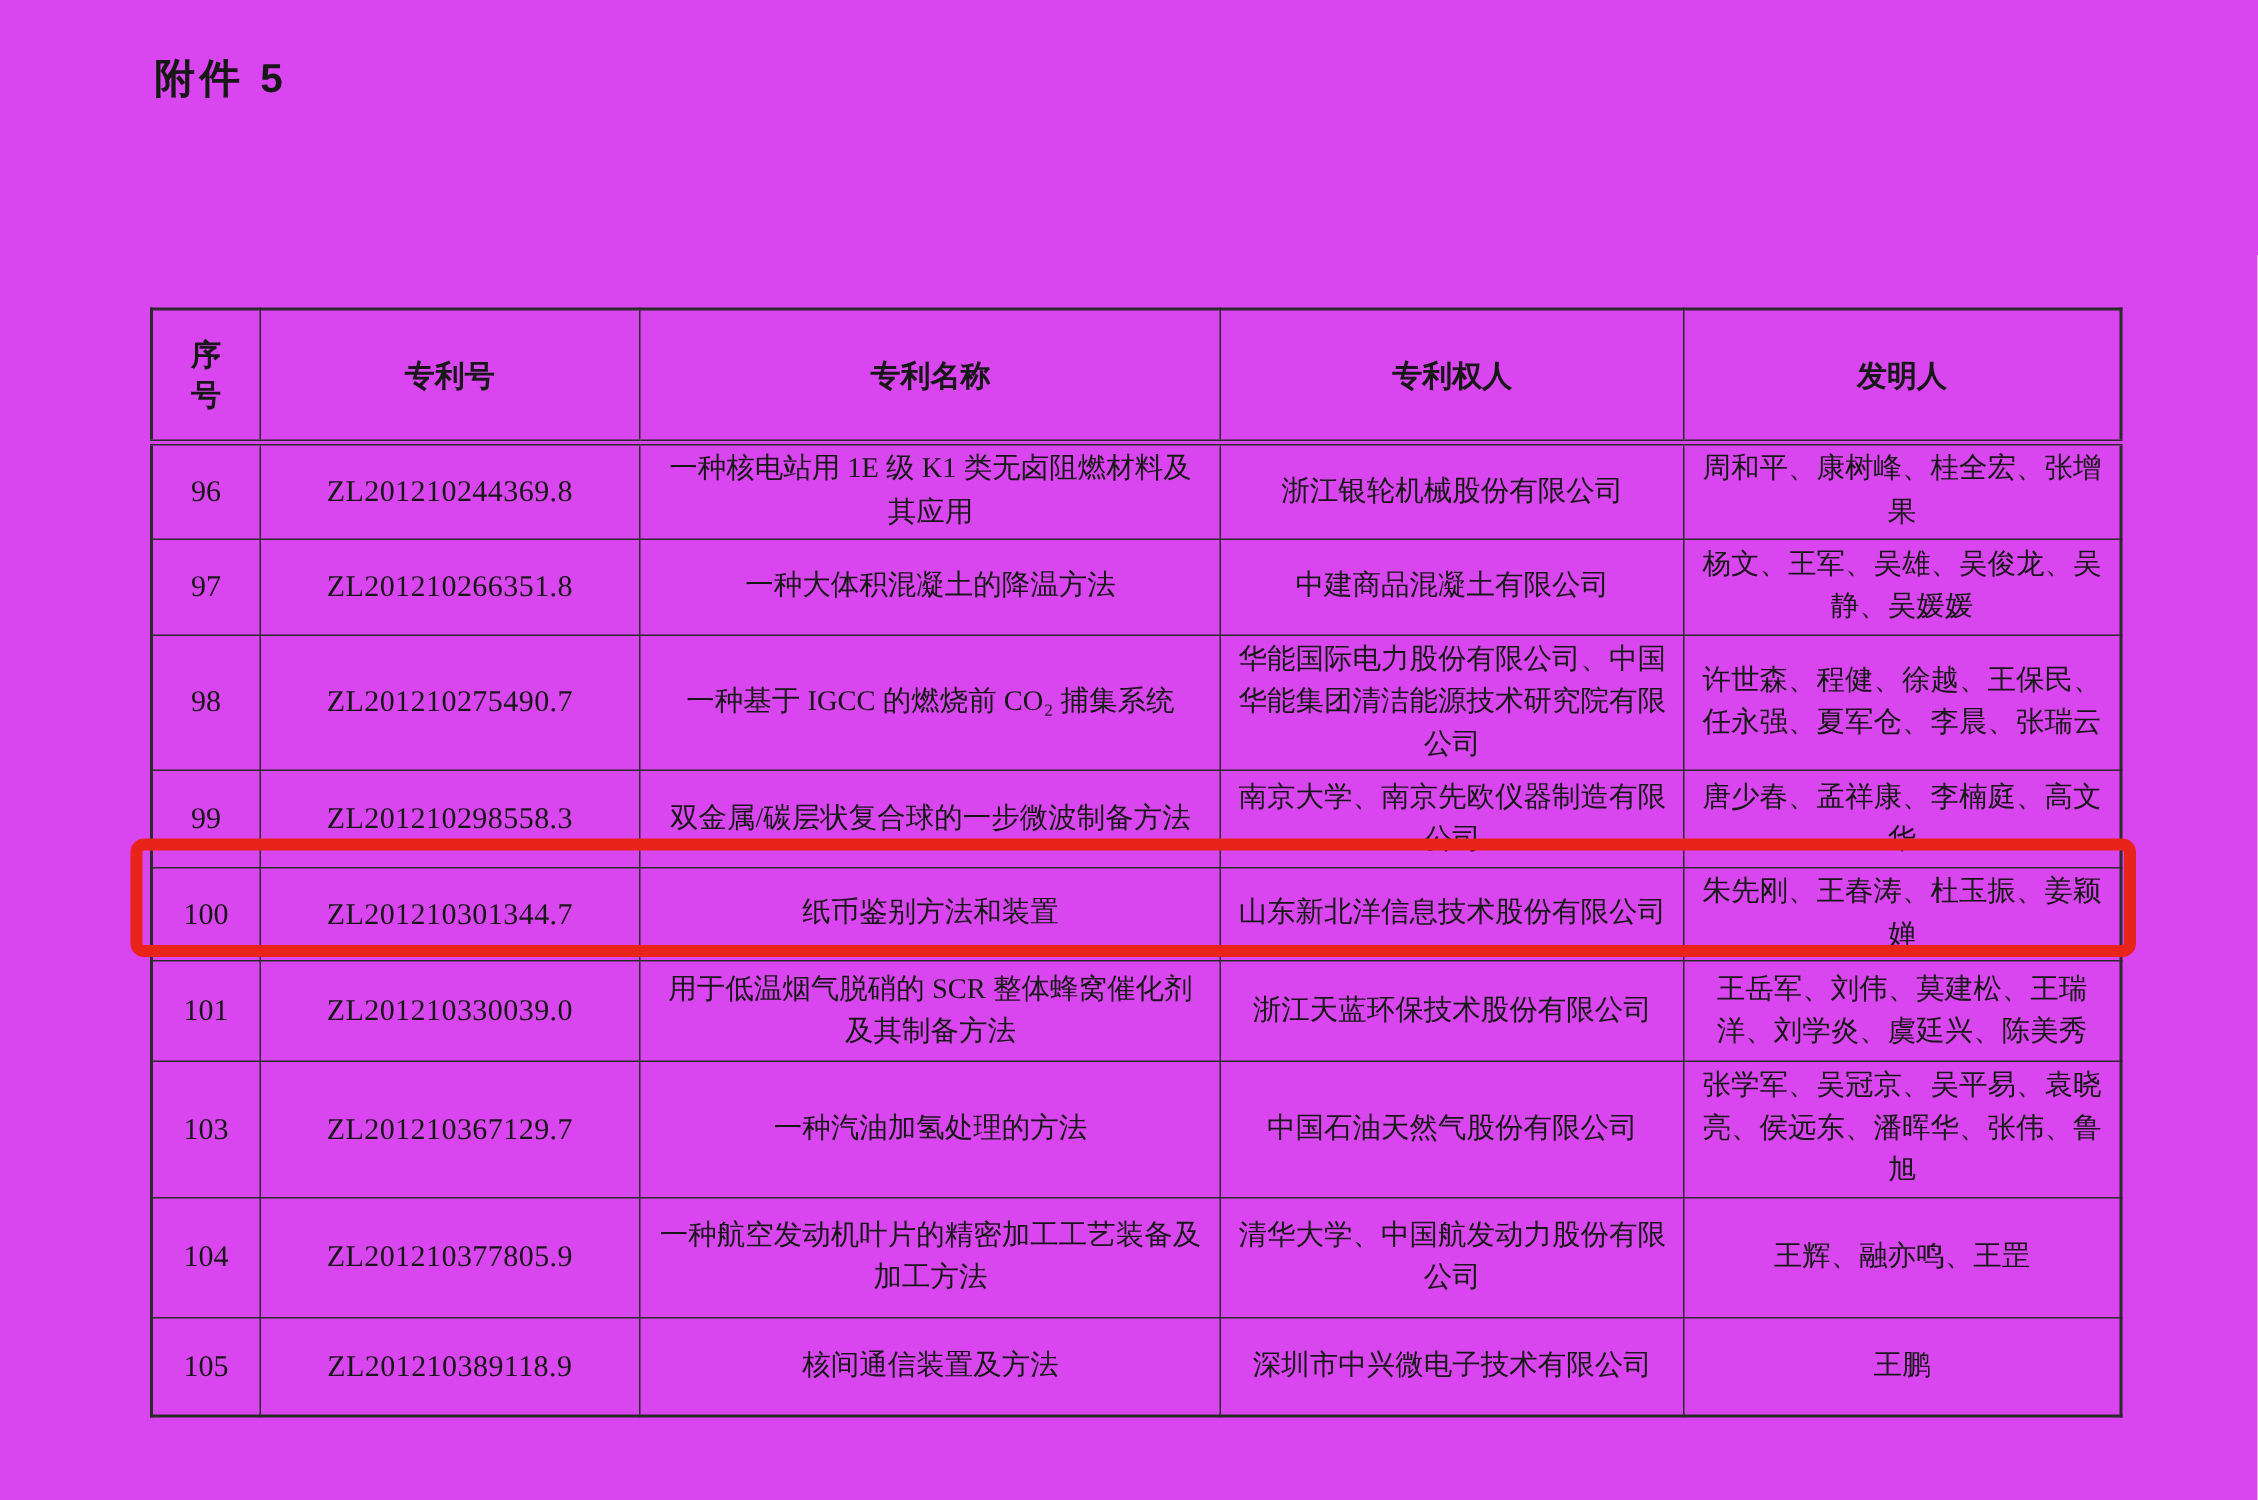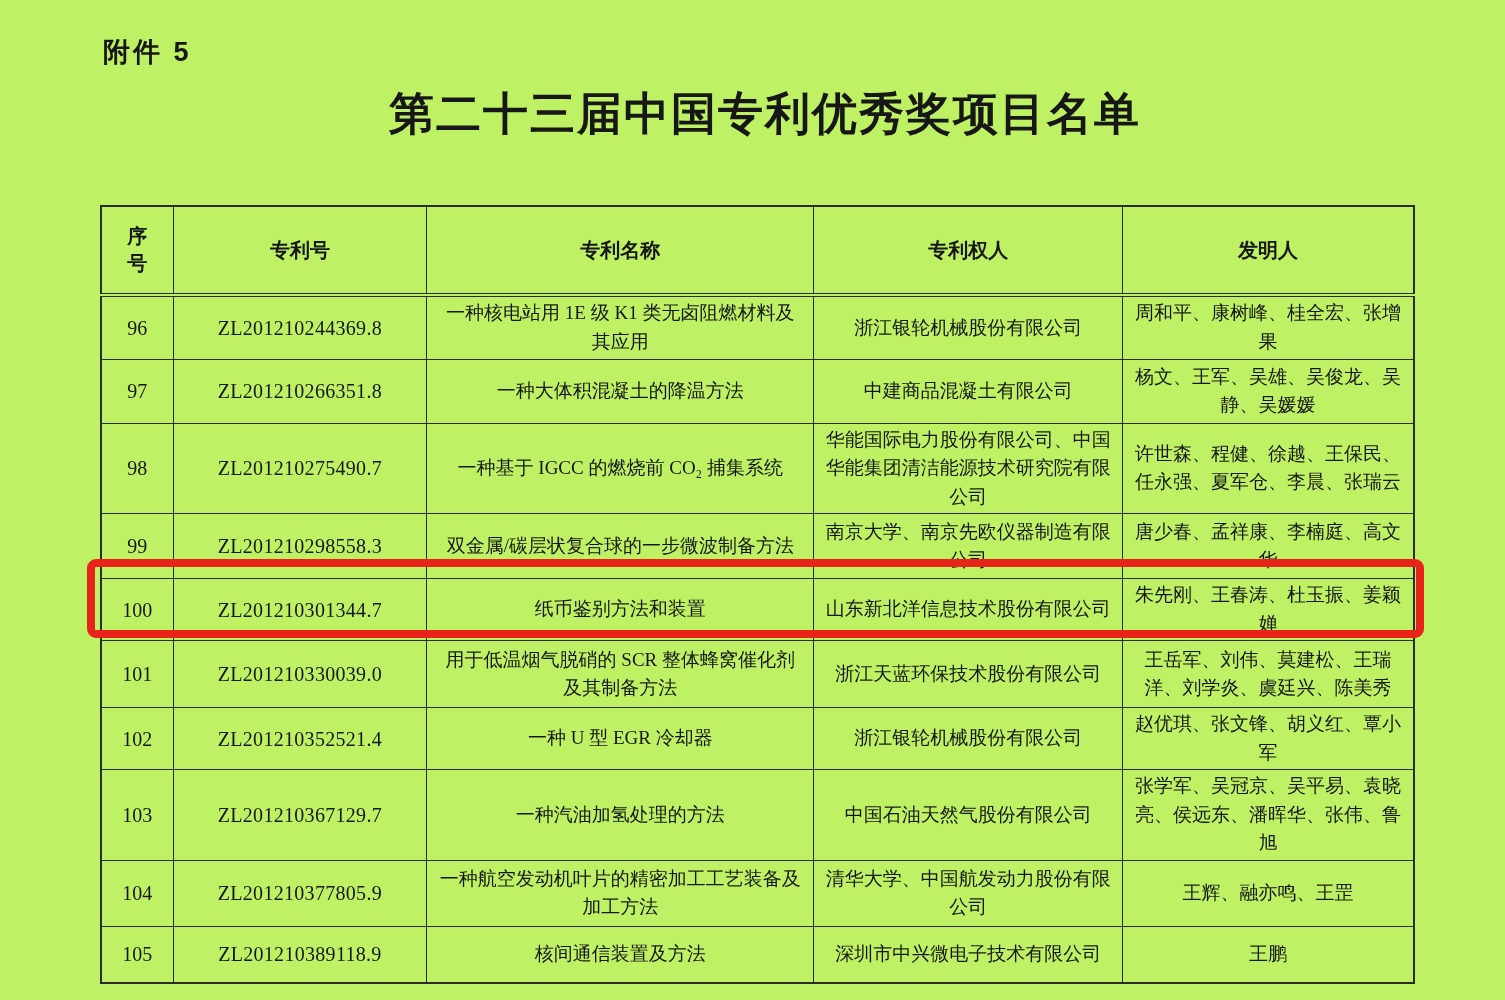--- a/index.html
+++ b/index.html
@@ -1,20 +1,20 @@
 <!DOCTYPE html>
 <html><head>
 <meta charset="utf-8">
 <style>
   html, body { margin: 0; padding: 0; background: #ffffff; }
   .page {
     position: relative;
     width: 1505px;
     height: 1000px;
-    background: #bef264;
+    background: #d946ef;
     font-family: "Liberation Serif", "DejaVu Serif", serif;
     color: #171717;
     overflow: hidden;
   }
   .attachment {
     position: absolute;
     left: 103px;
     top: 34px;
     font-size: 27px;
     font-weight: 700;
@@ -93,21 +93,20 @@
     pointer-events: none;
   }
 </style>
 </head>
 <body>
 
 <div class="page">
 
   <div class="attachment">附件 5</div>
 
-  <div class="title">第二十三届中国专利优秀奖项目名单</div>
 
 
   <table class="patents">
     <colgroup>
       <col style="width:5.5%">
       <col style="width:19.3%">
       <col style="width:29.5%">
       <col style="width:23.5%">
       <col style="width:22.2%">
     </colgroup>
@@ -157,27 +156,20 @@
         <td>朱先刚、王春涛、杜玉振、姜颖婵</td>
       </tr>
       <tr>
         <td class="cell-no">101</td>
         <td class="cell-patent-no">ZL201210330039.0</td>
         <td>用于低温烟气脱硝的 SCR 整体蜂窝催化剂及其制备方法</td>
         <td>浙江天蓝环保技术股份有限公司</td>
         <td>王岳军、刘伟、莫建松、王瑞洋、刘学炎、虞廷兴、陈美秀</td>
       </tr>
       <tr>
-        <td class="cell-no">102</td>
-        <td class="cell-patent-no">ZL201210352521.4</td>
-        <td>一种 U 型 EGR 冷却器</td>
-        <td>浙江银轮机械股份有限公司</td>
-        <td>赵优琪、张文锋、胡义红、覃小军</td>
-      </tr>
-      <tr>
         <td class="cell-no">103</td>
         <td class="cell-patent-no">ZL201210367129.7</td>
         <td>一种汽油加氢处理的方法</td>
         <td>中国石油天然气股份有限公司</td>
         <td>张学军、吴冠京、吴平易、袁晓亮、侯远东、潘晖华、张伟、鲁旭</td>
       </tr>
       <tr>
         <td class="cell-no">104</td>
         <td class="cell-patent-no">ZL201210377805.9</td>
         <td>一种航空发动机叶片的精密加工工艺装备及加工方法</td>

